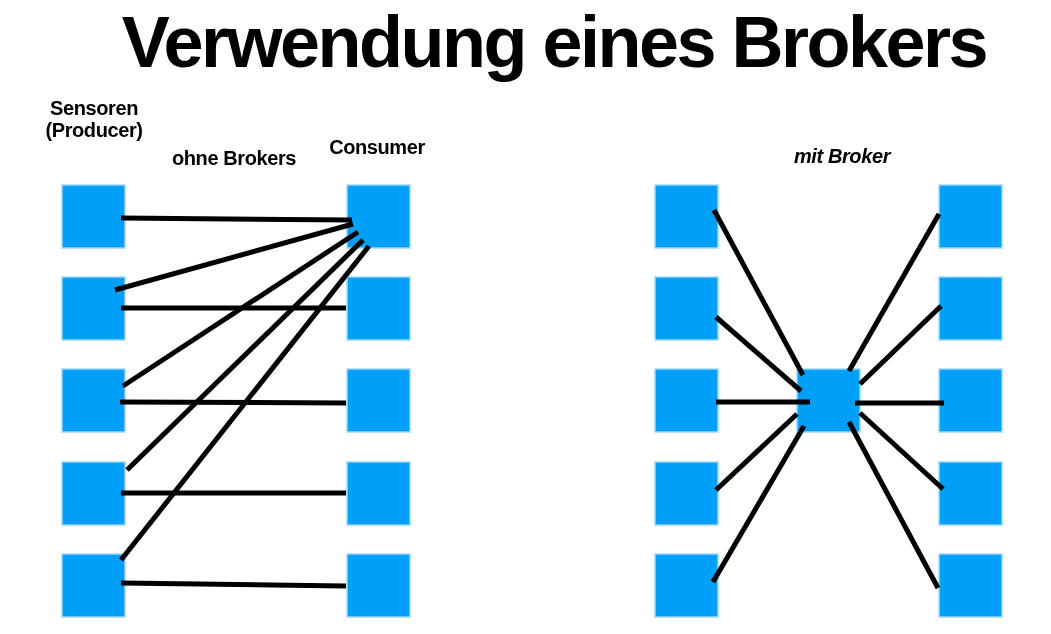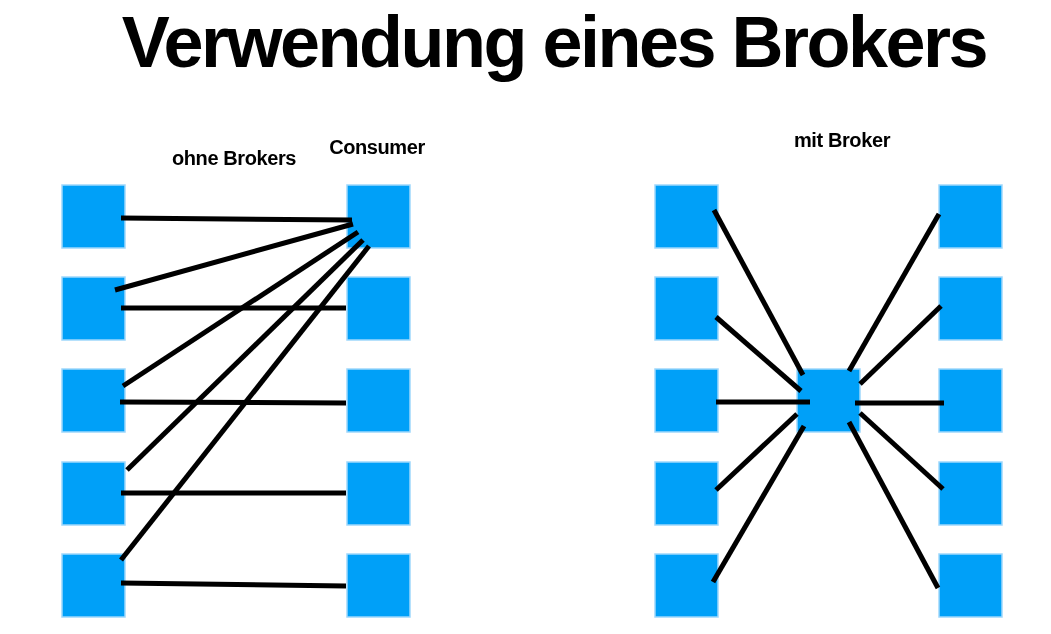--- a/index.html
+++ b/index.html
@@ -35,21 +35,21 @@
     font-size: 20px;
     font-weight: bold;
     line-height: 22px;
     letter-spacing: -0.4px;
     text-align: center;
     white-space: nowrap;
   }
   .lbl-producers { left: 94px;  top: 97px;  }
   .lbl-consumer  { left: 377px; top: 112px; margin-top: 24px; }
   .lbl-ohne      { left: 234px; top: 147px; }
-  .lbl-mit       { left: 842px; top: 129px; }
+  .lbl-mit       { left: 842px; top: 145px; font-style: italic; }
 </style>
 </head>
 <body>
 
 <div class="canvas">
 
   <svg id="diagram-svg" xmlns="http://www.w3.org/2000/svg" viewBox="0 0 1051 634">
       <rect x="62" y="185" width="63" height="63" fill="#00a0f8" stroke="#9ed7fc" stroke-width="1.5"></rect>
       <rect x="62" y="277" width="63" height="63" fill="#00a0f8" stroke="#9ed7fc" stroke-width="1.5"></rect>
       <rect x="62" y="369" width="63" height="63" fill="#00a0f8" stroke="#9ed7fc" stroke-width="1.5"></rect>
@@ -87,20 +87,24 @@
       <line x1="713" y1="582" x2="804" y2="426" stroke="#000000" stroke-width="5"></line>
       <line x1="849" y1="371" x2="939" y2="214" stroke="#000000" stroke-width="5"></line>
       <line x1="860" y1="384" x2="941" y2="306" stroke="#000000" stroke-width="5"></line>
       <line x1="855" y1="403" x2="944" y2="403" stroke="#000000" stroke-width="5"></line>
       <line x1="860" y1="413" x2="943" y2="489" stroke="#000000" stroke-width="5"></line>
       <line x1="849" y1="422" x2="938" y2="588" stroke="#000000" stroke-width="5"></line>
     </svg>
 
   <h1 class="slide-title">Verwendung eines Brokers</h1>
 
+  <div class="lbl lbl-producers">
+    <div>Sensoren</div>
+    <div>(Producer)</div>
+  </div>
 
   <div class="lbl lbl-consumer">Consumer</div>
 
   <div class="lbl lbl-ohne">ohne Brokers</div>
 
   <div class="lbl lbl-mit">mit Broker</div>
 
 </div>
 
 </body></html>

